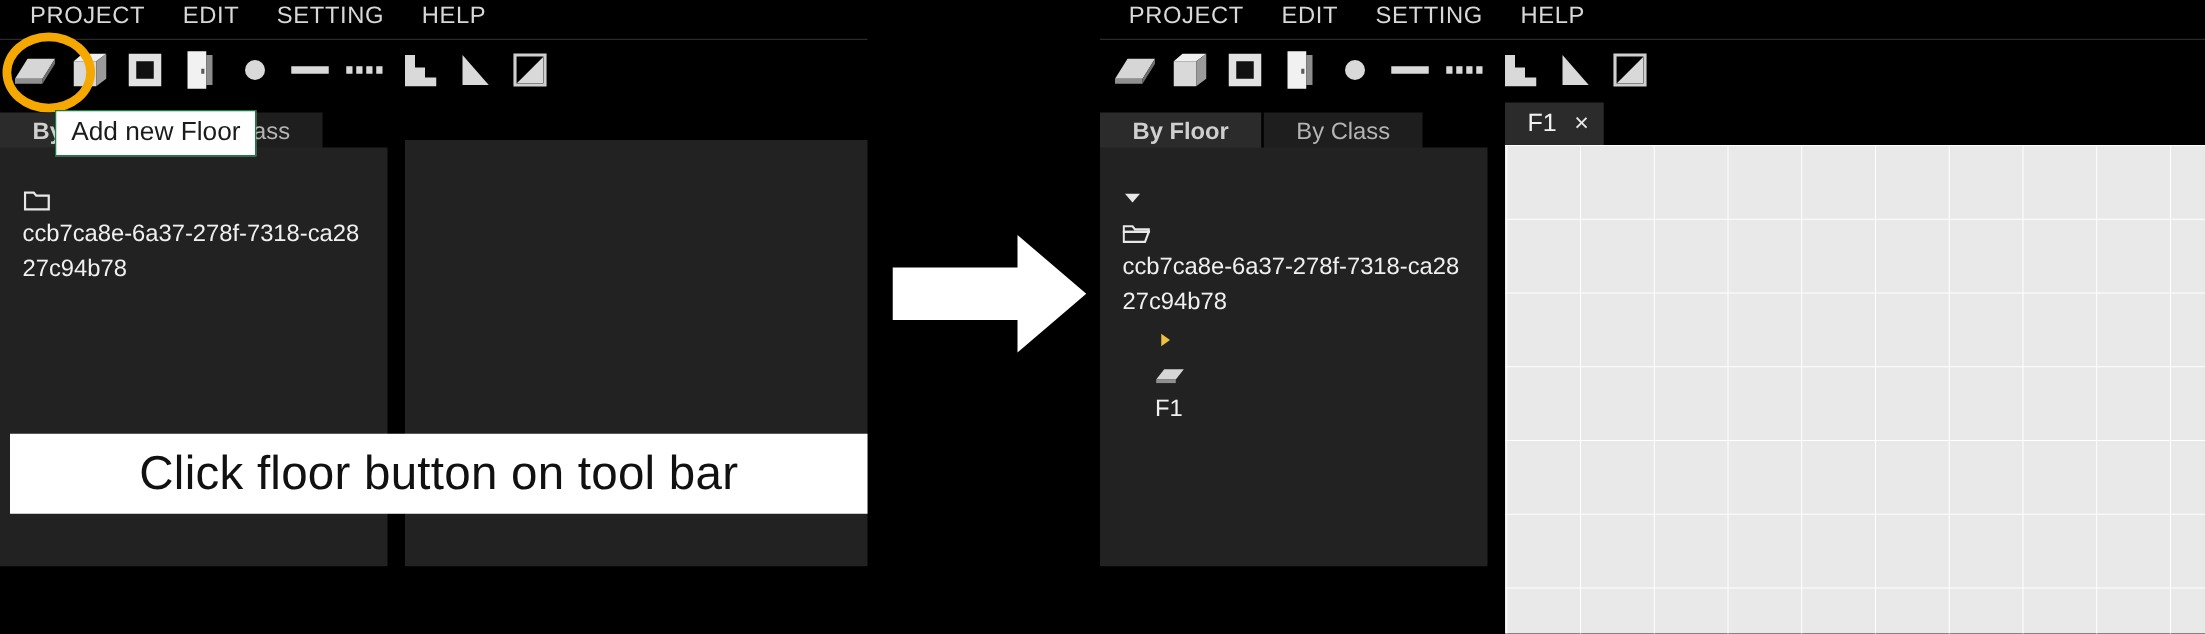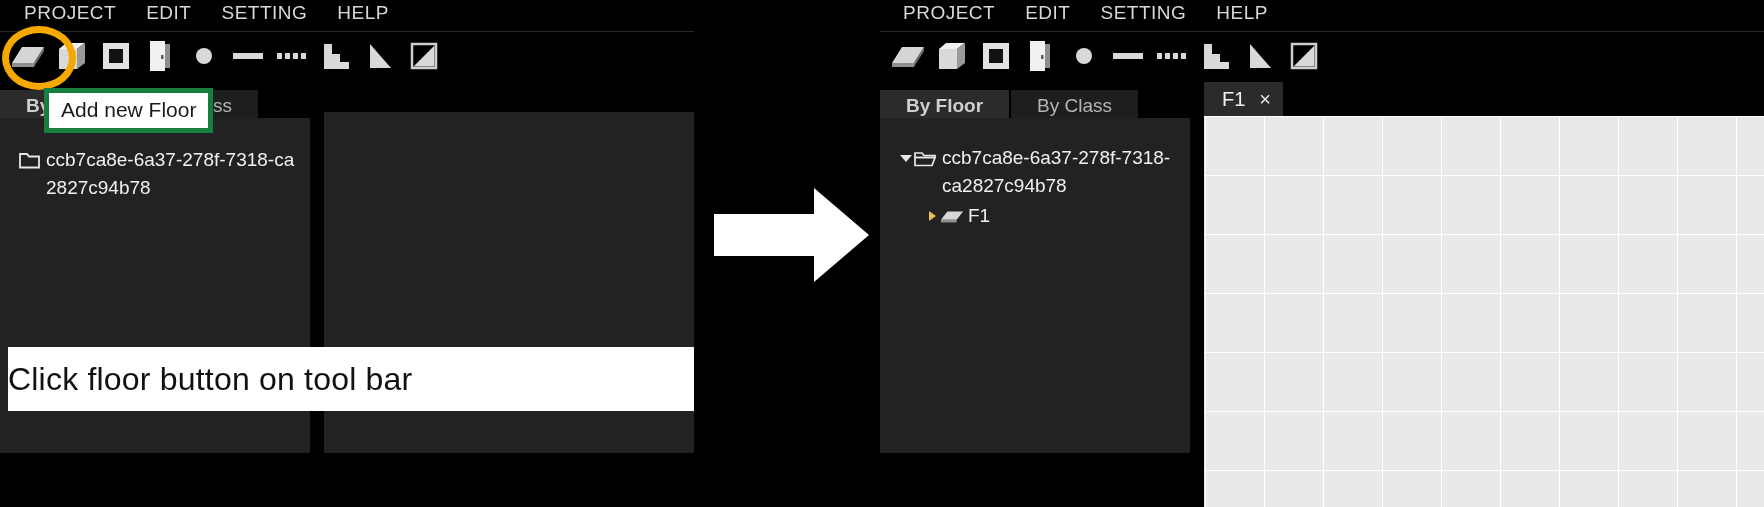--- a/index.html
+++ b/index.html
@@ -39,20 +39,21 @@
   }
   .tab.inactive { background: #1e1e1e; color: #b5b5b5; font-weight: normal; }
   .tab.sep { background: #000; padding: 0; width: 2px; }
 
   
   .tree-panel { position: absolute; background: #222222; overflow: hidden; }
   .tree-node {
     display: flex; align-items: flex-start;
     color: #f0f0f0; font-size: 19px; line-height: 28px;
     padding: 0;
+    flex-direction: column;
   }
   .tree-node .twisty {
     flex: 0 0 auto; width: 16px; height: 28px;
     display: flex; align-items: center; justify-content: center;
   }
   .tree-node .nicon {
     flex: 0 0 auto; width: 24px; height: 28px;
     display: flex; align-items: center; justify-content: center;
     margin-right: 4px;
   }
@@ -77,35 +78,35 @@
     background: #2b2b2b; color: #f2f2f2;
     font-size: 20px; height: 34px; padding: 0 12px 0 18px;
     gap: 14px;
   }
   .doc-tab .close-x { font-size: 20px; color: #e8e8e8; line-height: 1; }
 
   
   .tooltip {
     position: absolute; background: #ffffff; color: #1b1b1b;
     font-size: 21px; padding: 4px 12px 6px 12px;
-    border: 5px solid #15803d; white-space: nowrap;
+    border: 1px solid #15803d; white-space: nowrap;
     line-height: 1.2;
   }
 
   
   .ring {
     position: absolute; border-radius: 50%;
     border: 7px solid #f5a800; background: transparent;
   }
 
   
   .caption {
     position: absolute; background: #ffffff; color: #111;
-    display: flex; align-items: center; 
-    font-size: 32px; letter-spacing: .2px;
+    display: flex; align-items: center; justify-content: center;
+    font-size: 38px; letter-spacing: .2px;
   }
 
   
   .big-arrow { position: absolute; }
 </style>
 </head>
 <body>
 
 <div class="stage">
 

